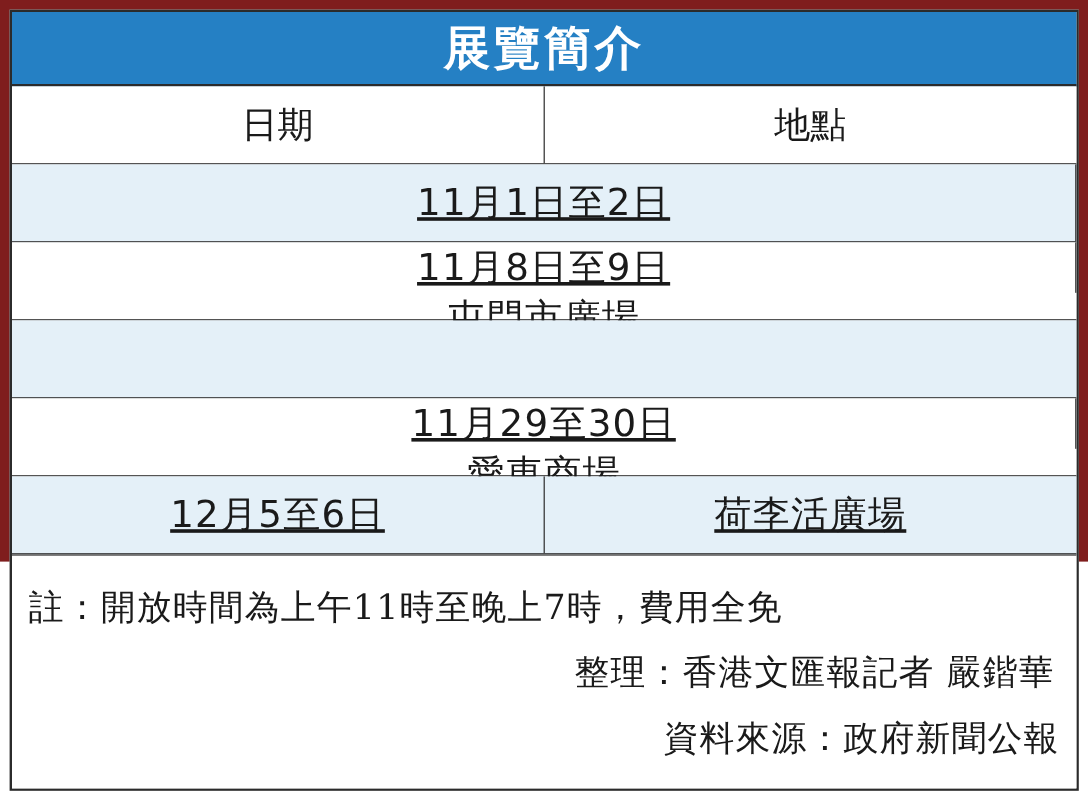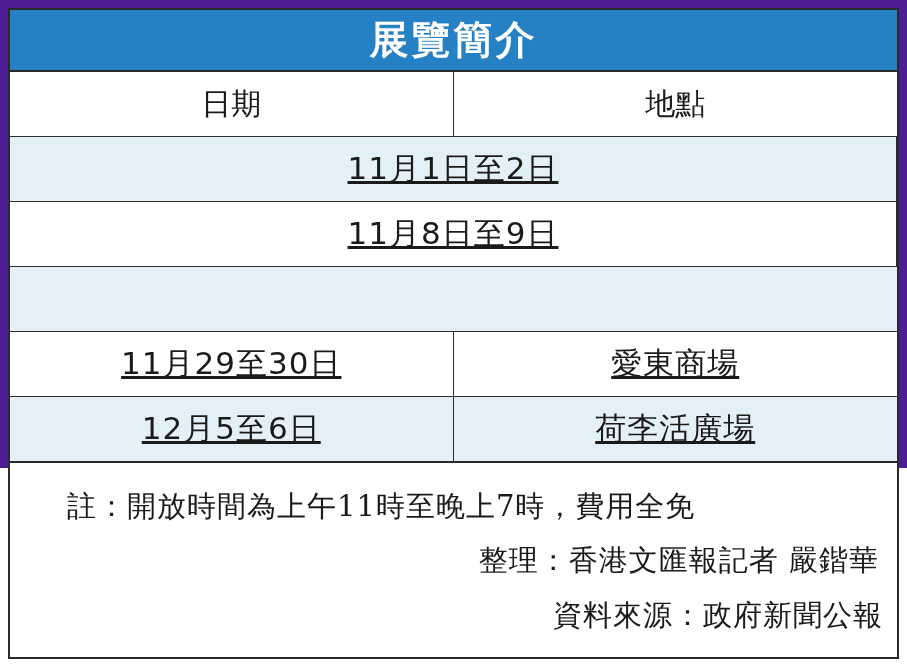--- a/index.html
+++ b/index.html
@@ -11,21 +11,21 @@
     width: 907px;
     height: 667px;
     font-family: "Liberation Sans", sans-serif;
     overflow: hidden;
   }
   .page {
     position: relative;
     width: 907px;
     height: 468px;
     box-sizing: border-box;
-    background: #4c1d95;
+    background: #7f1d1d;
   }
   .table-wrap {
     position: absolute;
     left: 8px;
     top: 8px;
     width: 891px;
     height: 651px;
     box-sizing: border-box;
     border: 2px solid #2b2b2b;
     background: #ffffff;
@@ -72,20 +72,21 @@
     display: flex;
     height: 65px;
     border-bottom: 1px solid #2b2b2b;
     box-sizing: border-box;
   }
   .data-row.shaded {
     background: #e4f0f8;
   }
   .data-row.plain {
     background: #ffffff;
+    flex-direction: column;
   }
   .cell {
     flex: 1 1 50%;
     display: flex;
     align-items: center;
     justify-content: center;
     font-family: "DejaVu Sans", sans-serif;
     font-size: 31px;
     color: #1a1a1a;
     box-sizing: border-box;
@@ -104,21 +105,20 @@
     display: flex;
     flex-direction: column;
     justify-content: space-evenly;
   }
   .note-line {
     font-family: "DejaVu Serif", serif;
     font-size: 29px;
     color: #1a1a1a;
     line-height: 1.15;
     letter-spacing: 1px;
-    margin-left: 43px;
   }
   .note-line.center-right {
     text-align: right;
   }
   .note-line.indent-right {
     text-align: right;
     padding-right: 4px;
   }
 </style>
 </head>
@@ -135,20 +135,21 @@
       <div class="header-cell left">日期</div>
       <div class="header-cell">地點</div>
     </div>
 
     <div class="data-row shaded">
       <div class="cell left">11月1日至2日</div>
     </div>
 
     <div class="data-row plain">
       <div class="cell left">11月8日至9日</div>
+      <div class="cell">屯門市廣場</div>
     </div>
 
     <div class="data-row shaded">
     </div>
 
     <div class="data-row plain">
       <div class="cell left">11月29至30日</div>
       <div class="cell">愛東商場</div>
     </div>
 

